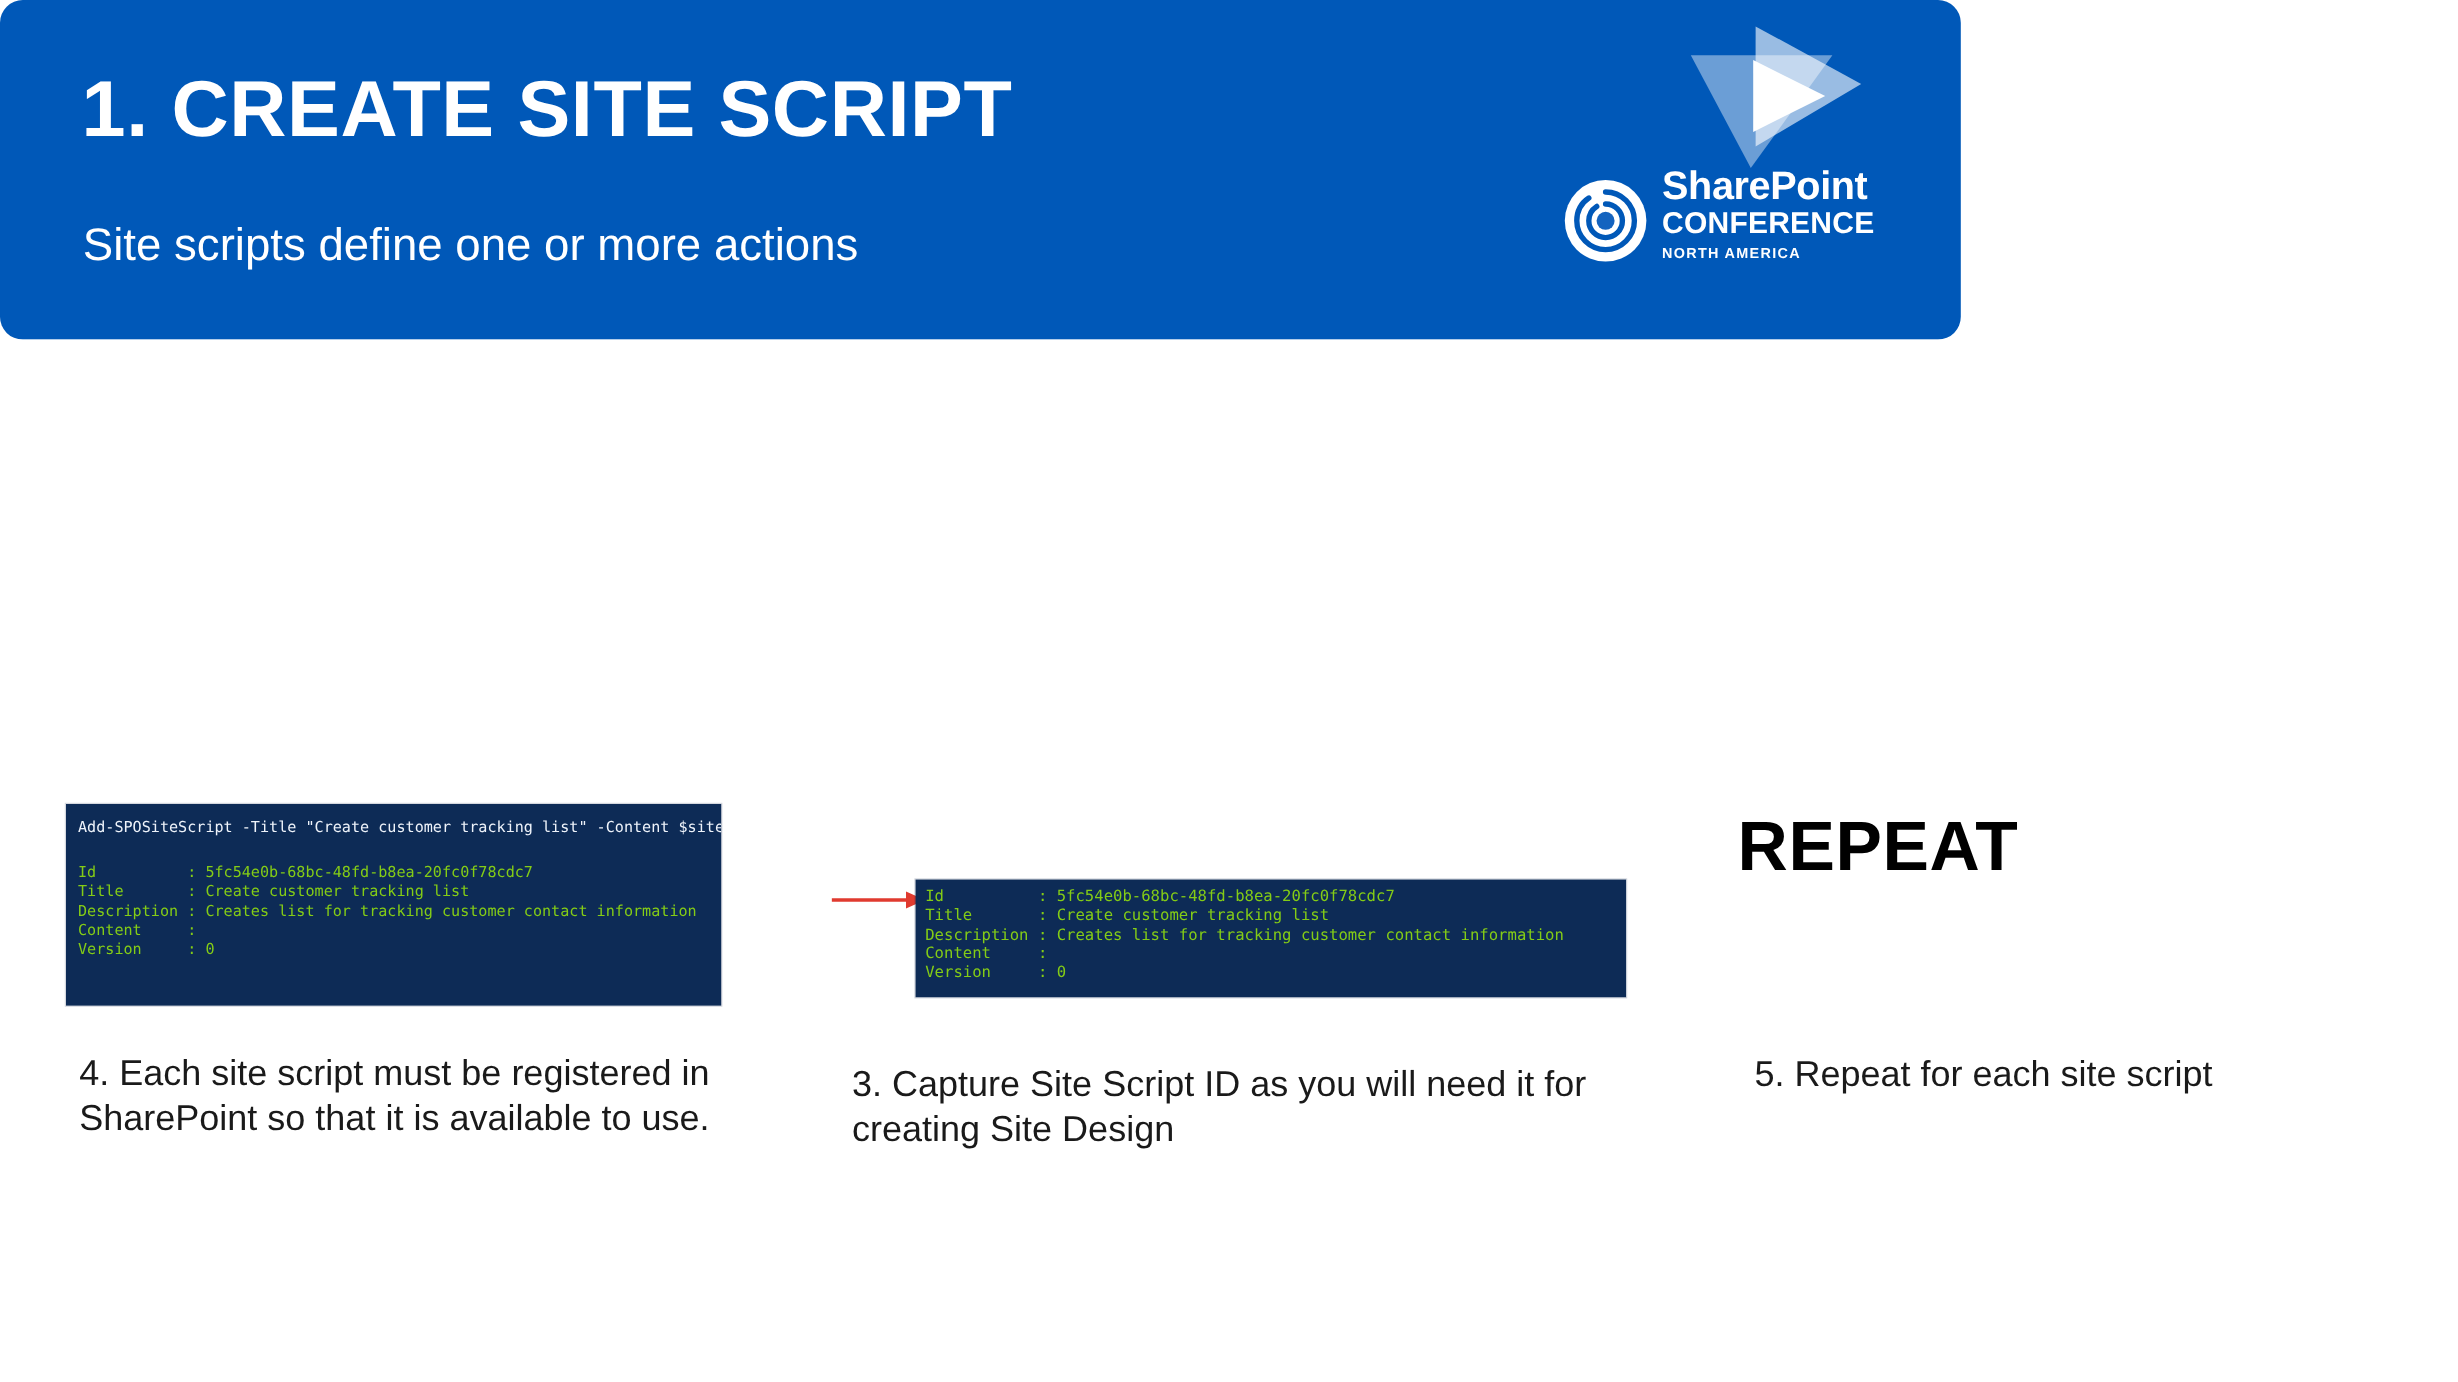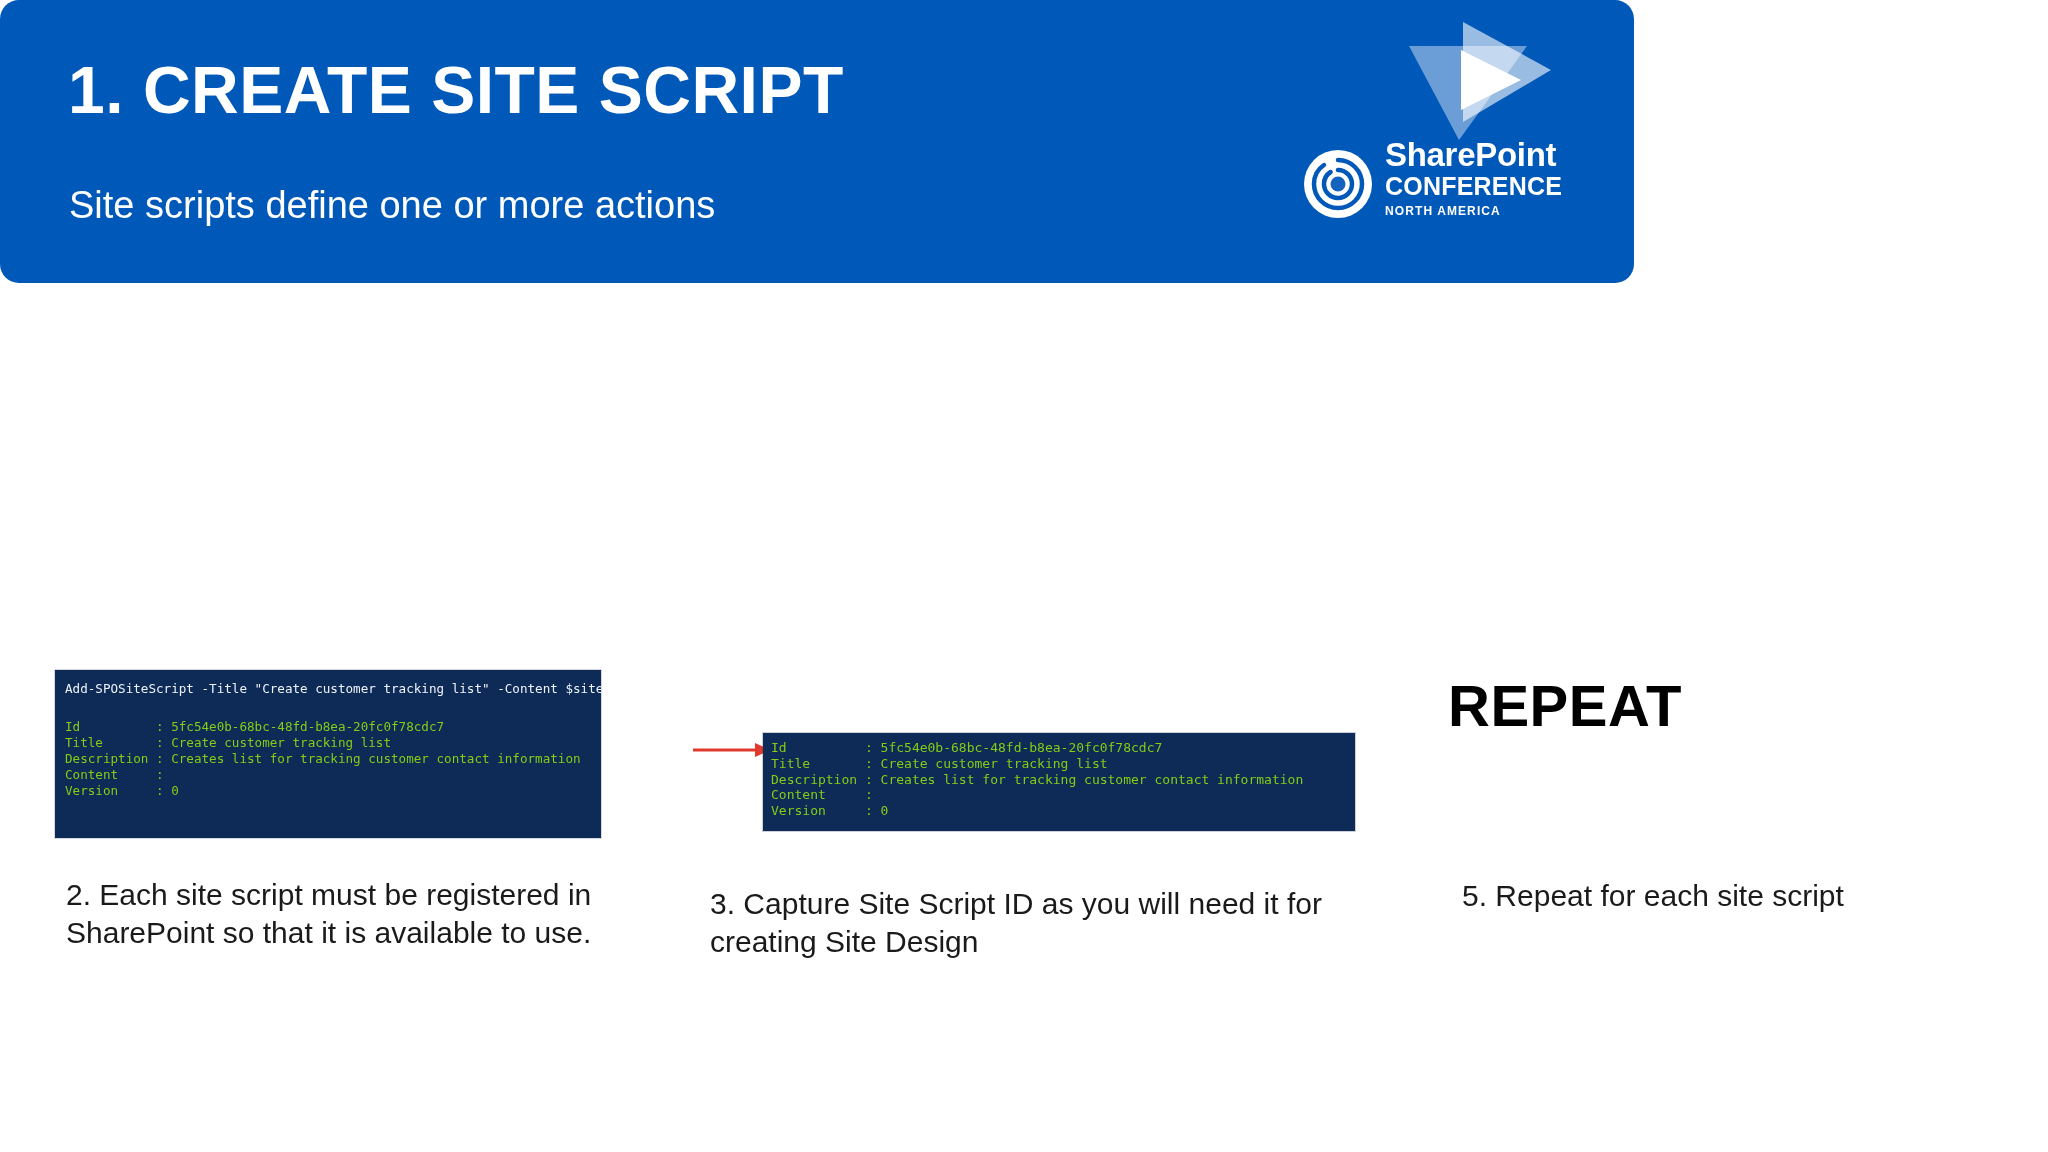--- a/index.html
+++ b/index.html
@@ -245,15 +245,15 @@
   <div class="kvrow">Title       : Create customer tracking list</div>
   <div class="kvrow">Description : Creates list for tracking customer contact information</div>
   <div class="kvrow">Content     :</div>
   <div class="kvrow">Version     : 0</div>
 </div>
 
 <div class="repeat-heading">
   <div>REPEAT</div>
 </div>
 
-<div class="caption" id="caption-1">2. Each site script must be registered in SharePoint so that it is available to use.</div>
+<div class="caption" id="caption-1">4. Each site script must be registered in SharePoint so that it is available to use.</div>
 <div class="caption" id="caption-2">3. Capture Site Script ID as you will need it for creating Site Design</div>
 <div class="caption" id="caption-3">5. Repeat for each site script</div>
 
 </body></html>

